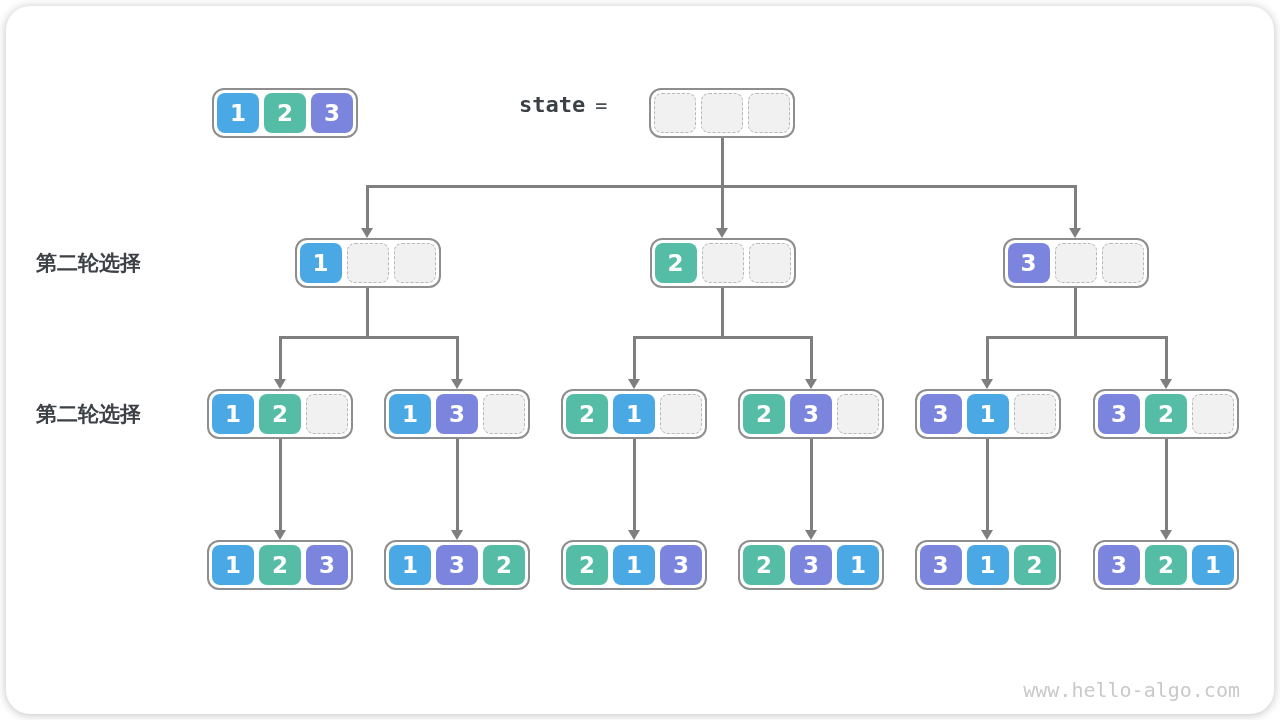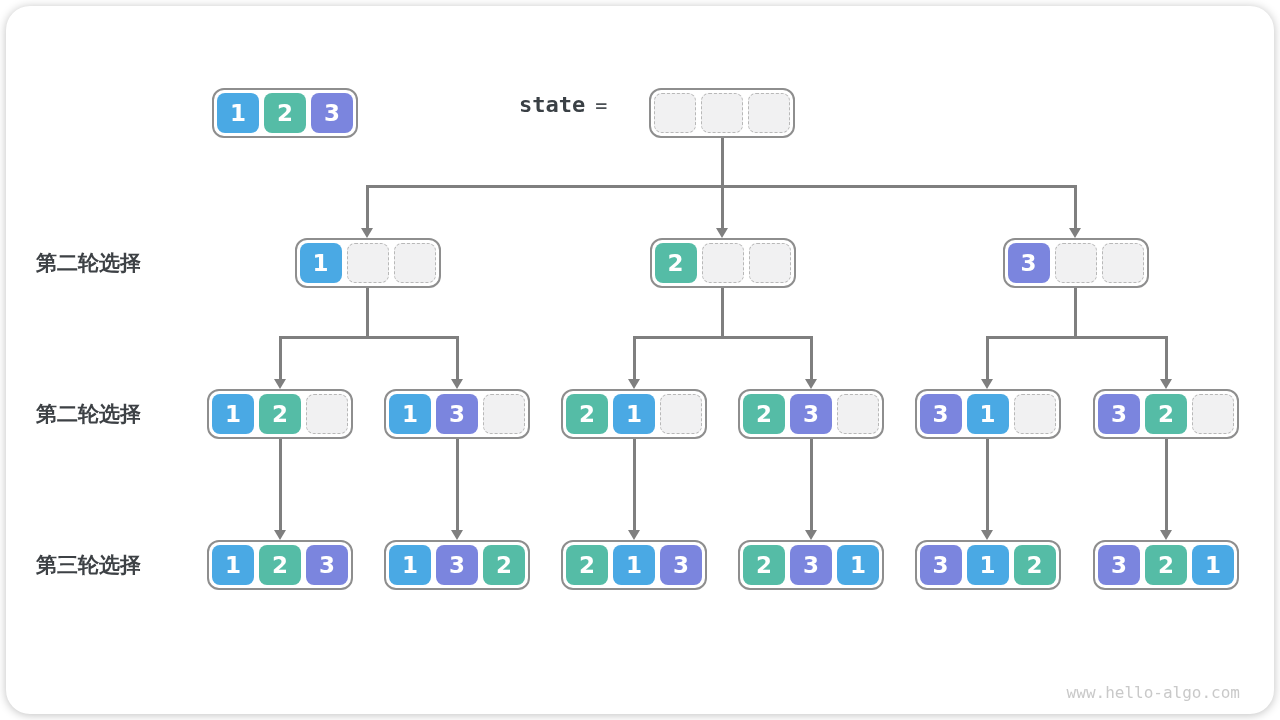--- a/index.html
+++ b/index.html
@@ -28,21 +28,21 @@
   .cell.c3{background:var(--c3);}
   .cell.empty{background:#f1f1f2;border:1.6px dashed #b8b8b8;}
 
   .vline,.hline{position:absolute;background:var(--line);}
   .ahead{position:absolute;width:0;height:0;
          border-left:6.5px solid transparent;border-right:6.5px solid transparent;
          border-top:10px solid var(--line);}
 
   .watermark{position:absolute;right:40px;bottom:18px;
              font-family:"DejaVu Sans Mono","Liberation Mono",monospace;
-             font-size:16px;color:#c9c9c9;}
+             font-size:20px;color:#c9c9c9;}
 </style>
 </head>
 <body>
 
 <div class="card"></div>
 
 <div class="canvas">
 
   <div class="node" style="left:212px;top:88px">
       <span class="cell c1">1</span>
@@ -54,21 +54,20 @@
     <span>state</span><span class="eq">=</span>
   </div>
   <div class="node" style="left:649px;top:88px">
       <span class="cell empty"></span>
       <span class="cell empty"></span>
       <span class="cell empty"></span>
     </div>
 
   <div class="round-label" style="top:238px">第二轮选择</div>
   <div class="round-label" style="top:389px">第二轮选择</div>
-  <div class="round-label" style="top:540px">第三轮选择</div>
 
   <div class="node" style="left:294.5px;top:238px">
       <span class="cell c1">1</span>
       <span class="cell empty"></span>
       <span class="cell empty"></span>
     </div>
   <div class="node" style="left:649.5px;top:238px">
       <span class="cell c2">2</span>
       <span class="cell empty"></span>
       <span class="cell empty"></span>

